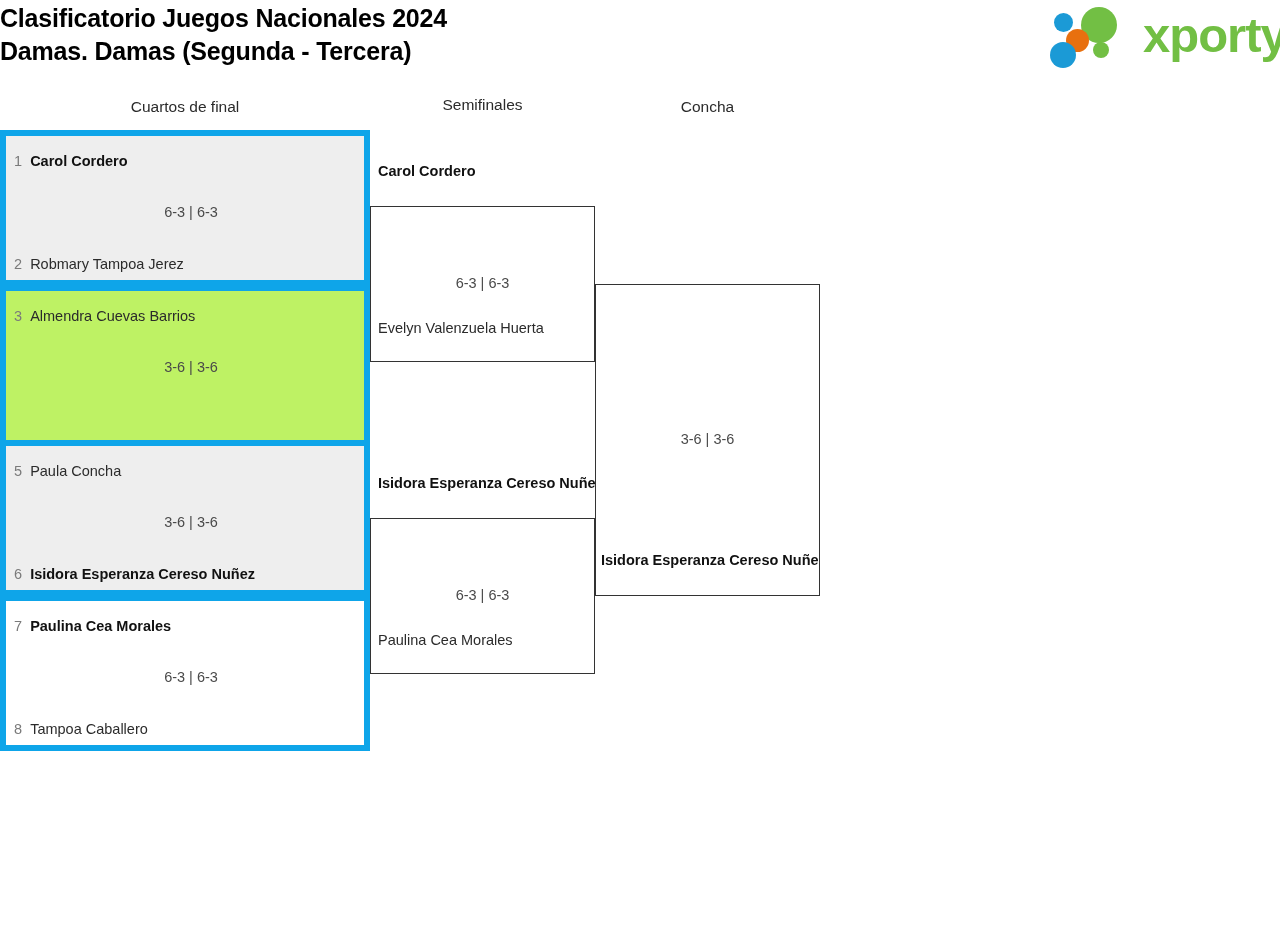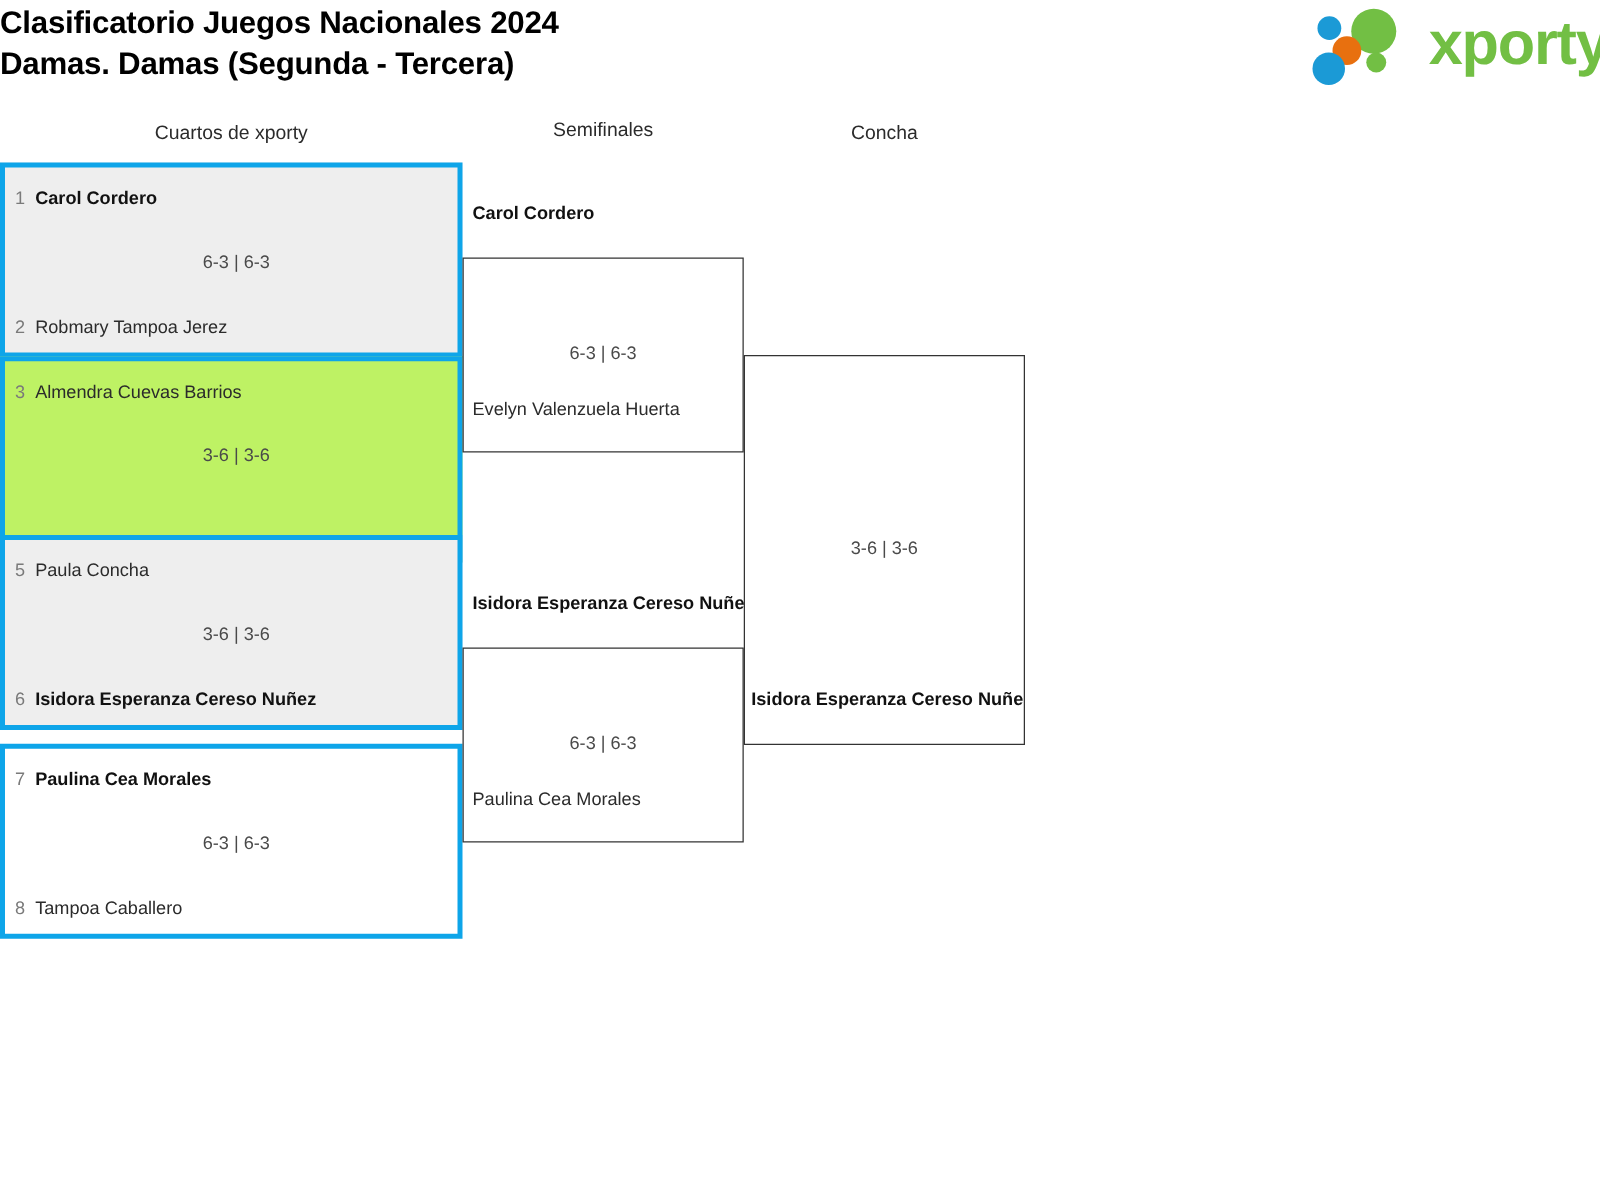--- a/index.html
+++ b/index.html
@@ -82,25 +82,25 @@
     width: 1280px;
     height: 640px;
   }
 
   
   .qf-match {
     position: absolute;
     left: 0;
     width: 370px;
     box-sizing: border-box;
-    border: 4px solid #0ea5e9;
+    border: 6px solid #0ea5e9;
   }
   #qf-match-1 { top: 0px;   height: 156px; background: #eeeeee; }
   #qf-match-2 { top: 155px; height: 165px; background: #bef264; }
-  #qf-match-3 { top: 298px; height: 156px; background: #eeeeee; }
+  #qf-match-3 { top: 310px; height: 156px; background: #eeeeee; }
   #qf-match-4 { top: 465px; height: 156px; background: #ffffff; }
 
   .qf-player {
     position: absolute;
     left: 8px;
     right: 8px;
     font-size: 14.5px;
     line-height: 18px;
     white-space: nowrap;
     overflow: hidden;
@@ -208,21 +208,21 @@
       <span class="dot" id="dot-green-big"></span>
       <span class="dot" id="dot-orange"></span>
       <span class="dot" id="dot-green-small"></span>
       <span class="dot" id="dot-blue-big"></span>
     </div>
     <div id="logo-wordmark">xporty</div>
   </div>
 
 </div>
 
-<div id="round-header-qf" class="round-header">Cuartos de xporty</div>
+<div id="round-header-qf" class="round-header">Cuartos de final</div>
 <div id="round-header-sf" class="round-header">Semifinales</div>
 <div id="round-header-f" class="round-header">Concha</div>
 
 <div id="bracket">
 
   <div class="qf-match" id="qf-match-1">
     <div class="qf-player top">
       <span class="seed">1&nbsp;&nbsp;</span><span class="pname win">Carol Cordero</span>
     </div>
     <div class="qf-score">6-3 | 6-3</div>

